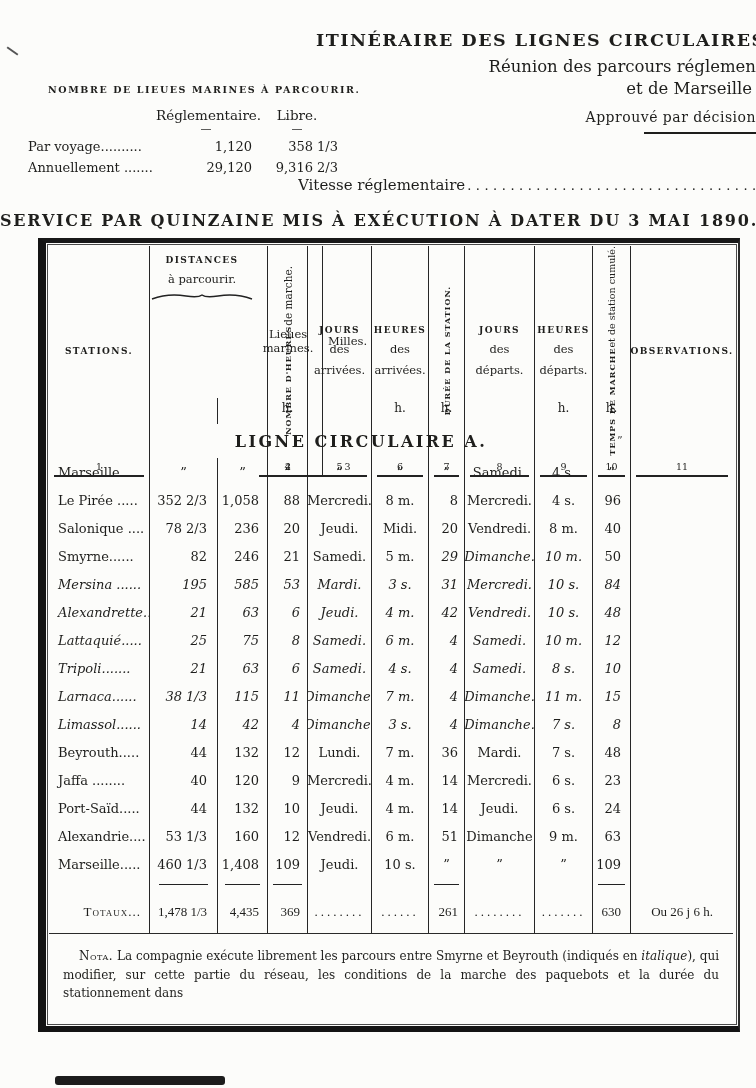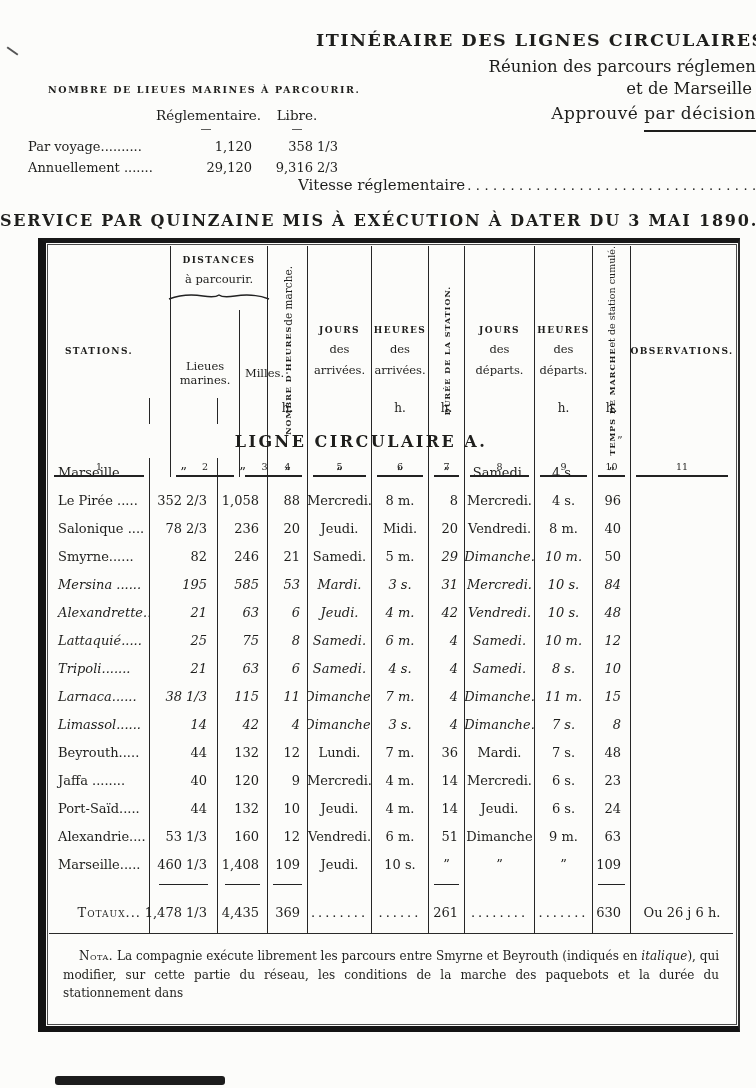--- a/index.html
+++ b/index.html
@@ -19,21 +19,21 @@
   .tl-dashrow .d{text-align:center;font-size:11px;line-height:8px;}
   .tl-row{display:grid;grid-template-columns:128px 96px 86px;margin-top:6px;font-size:13px;}
   .tl-row .lab{text-align:left;white-space:nowrap;}
   .tl-row .v{text-align:right;white-space:nowrap;}
 
   
   .tr-block{right:0;top:30px;width:440px;text-align:right;}
   .tr-l1{font-size:17.5px;letter-spacing:1.5px;font-weight:bold;white-space:nowrap;}
   .tr-l2{font-size:16.5px;margin-top:7px;white-space:nowrap;}
   .tr-l3{font-size:16.5px;margin-top:3px;padding-right:4px;white-space:nowrap;}
-  .tr-l4{font-size:17px;margin-top:5px;letter-spacing:0.5px;white-space:nowrap;}
+  .tr-l4{font-size:14px;margin-top:11px;letter-spacing:0.5px;white-space:nowrap;}
   .tr-rule{margin-top:7px;margin-left:auto;width:112px;border-top:2px solid #1e1e1c;}
 
   
   .vitesse{left:298px;top:176px;right:0;display:flex;align-items:baseline;font-size:15px;white-space:nowrap;overflow:hidden;}
   .vitesse .dots{flex:1;overflow:hidden;letter-spacing:4.5px;font-size:13px;padding-left:2px;}
   .service{left:0;right:85px;top:211px;text-align:center;font-size:16px;font-weight:bold;letter-spacing:1.8px;white-space:nowrap;}
 
   
   .tframe{
     left:38px;top:238px;width:702px;height:794px;box-sizing:border-box;
@@ -48,21 +48,21 @@
   .bl{border-left:1.8px solid #262626;}
 
   
   .thead{height:152px;}
   .thead .hcol{display:flex;flex-direction:column;box-sizing:border-box;}
   .hmid{flex:1;display:flex;flex-direction:column;align-items:center;justify-content:center;text-align:center;}
   .lbl-caps{font-size:9px;letter-spacing:1.4px;font-weight:bold;}
   .lbl-sub{font-size:11.5px;margin-top:7px;}
   .hnum{height:21px;display:flex;align-items:center;justify-content:center;font-size:9.5px;position:relative;}
   .hnum::after{content:"";position:absolute;left:5px;right:5px;bottom:0;border-bottom:2.2px solid #222;}
-  .hgroup{display:flex;flex-direction:column;box-sizing:border-box;margin-left:21px;}
+  .hgroup{display:flex;box-sizing:border-box;}
   .hg-top{height:64px;display:flex;flex-direction:column;align-items:center;justify-content:center;}
   .hg-top .wave{margin-top:6px;}
   .hg-bottom{flex:1;display:grid;grid-template-columns:68px 50px;}
   .hg-sub{display:flex;flex-direction:column;box-sizing:border-box;gap:20px;}
   .vert{writing-mode:vertical-rl;transform:rotate(180deg);display:flex;align-items:center;}
   .vert .vc{font-size:8px;letter-spacing:1px;font-weight:bold;}
   .vert .vs{font-size:10.5px;}
 
   
   .unitrow{height:26px;}
@@ -82,21 +82,21 @@
   .pr10{padding-right:10px;} .pr8{padding-right:8px;} .pr7{padding-right:7px;} .pr6{padding-right:6px;} .pr9{padding-right:9px;padding-left:6px;}
   .it{font-style:italic;}
   .qc{justify-content:center !important;padding:0 !important;font-size:11px;}
 
   
   .sumrow{height:13px;}
   .sumrow .sc{display:flex;align-items:center;justify-content:center;box-sizing:border-box;}
   .sline{width:72%;border-top:1.8px solid #222;}
 
   
-  .totrow{height:42px;}
+  .totrow{height:42px;font-family:Liberation Serif, serif;}
   .totrow .c{display:flex;align-items:center;font-size:13px;box-sizing:border-box;white-space:nowrap;}
   .tot-station{justify-content:flex-end;padding-right:8px;font-variant:small-caps;letter-spacing:1px;font-size:13.5px;}
   .dotfill{letter-spacing:3px;font-size:12px;}
   .obs-note{font-size:13.5px;}
 
   
   .nota{border-top:1.8px solid #2a2a2a;padding:13px 14px 0 14px;font-size:12px;line-height:1.55;text-align:justify;}
   .nota .lead{font-variant:small-caps;letter-spacing:0.5px;}
   .nota p{margin:0;text-indent:16px;}
 

